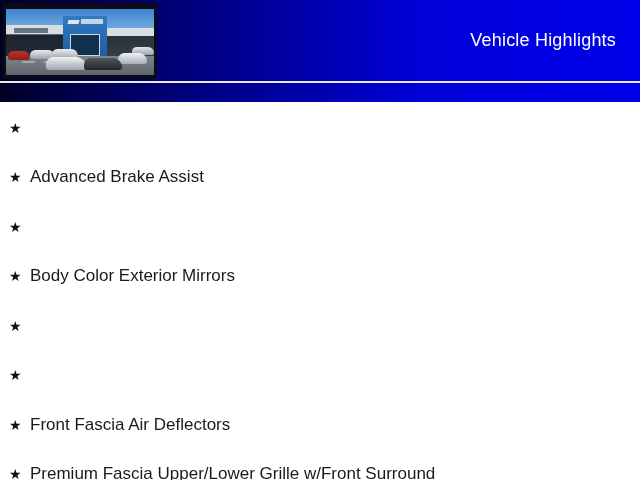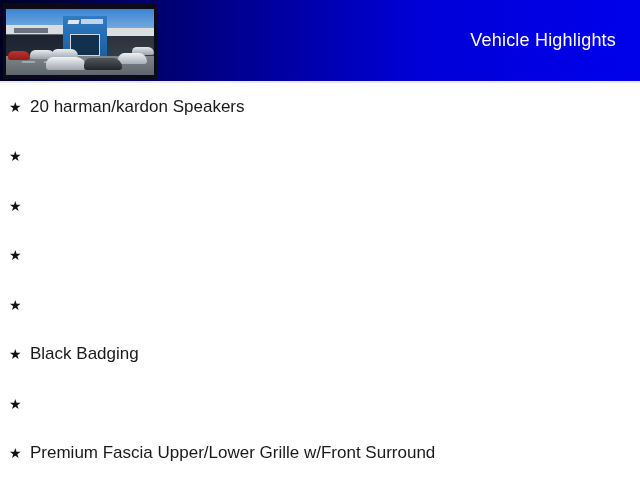--- a/index.html
+++ b/index.html
@@ -12,21 +12,21 @@
     height: 480px;
     overflow: hidden;
     font-family: "Liberation Sans", sans-serif;
     -webkit-font-smoothing: antialiased;
   }
 
   
   .header {
     position: relative;
     width: 640px;
-    height: 81px;
+    height: 102px;
     background: linear-gradient(to right,
         #000022 0px,
         #000033 26px,
         #00005e 120px,
         #00008c 225px,
         #0000b4 330px,
         #0000d8 420px,
         #0000ea 640px);
     box-sizing: border-box;
   }
@@ -193,38 +193,39 @@
     </div>
   </div>
 
   <div class="header-title">Vehicle Highlights</div>
   <div class="header-rule"></div>
 </div>
 
 <ul class="highlights">
   <li class="highlight-row">
     <span class="bullet-star">★</span>
-    <span class="highlight-label">20 harman/kardon Speakers</span>
-  </li>
-  <li class="highlight-row">
-    <span class="bullet-star">★</span>
-  </li>
-  <li class="highlight-row">
-    <span class="bullet-star">★</span>
-  </li>
-  <li class="highlight-row">
-    <span class="bullet-star">★</span>
-  </li>
-  <li class="highlight-row">
-    <span class="bullet-star">★</span>
-  </li>
-  <li class="highlight-row">
-    <span class="bullet-star">★</span>
-    <span class="highlight-label">Black Badging</span>
-  </li>
-  <li class="highlight-row">
-    <span class="bullet-star">★</span>
+  </li>
+  <li class="highlight-row">
+    <span class="bullet-star">★</span>
+    <span class="highlight-label">Advanced Brake Assist</span>
+  </li>
+  <li class="highlight-row">
+    <span class="bullet-star">★</span>
+  </li>
+  <li class="highlight-row">
+    <span class="bullet-star">★</span>
+    <span class="highlight-label">Body Color Exterior Mirrors</span>
+  </li>
+  <li class="highlight-row">
+    <span class="bullet-star">★</span>
+  </li>
+  <li class="highlight-row">
+    <span class="bullet-star">★</span>
+  </li>
+  <li class="highlight-row">
+    <span class="bullet-star">★</span>
+    <span class="highlight-label">Front Fascia Air Deflectors</span>
   </li>
   <li class="highlight-row">
     <span class="bullet-star">★</span>
     <span class="highlight-label">Premium Fascia Upper/Lower Grille w/Front Surround</span>
   </li>
 </ul>
 
 </body></html>

